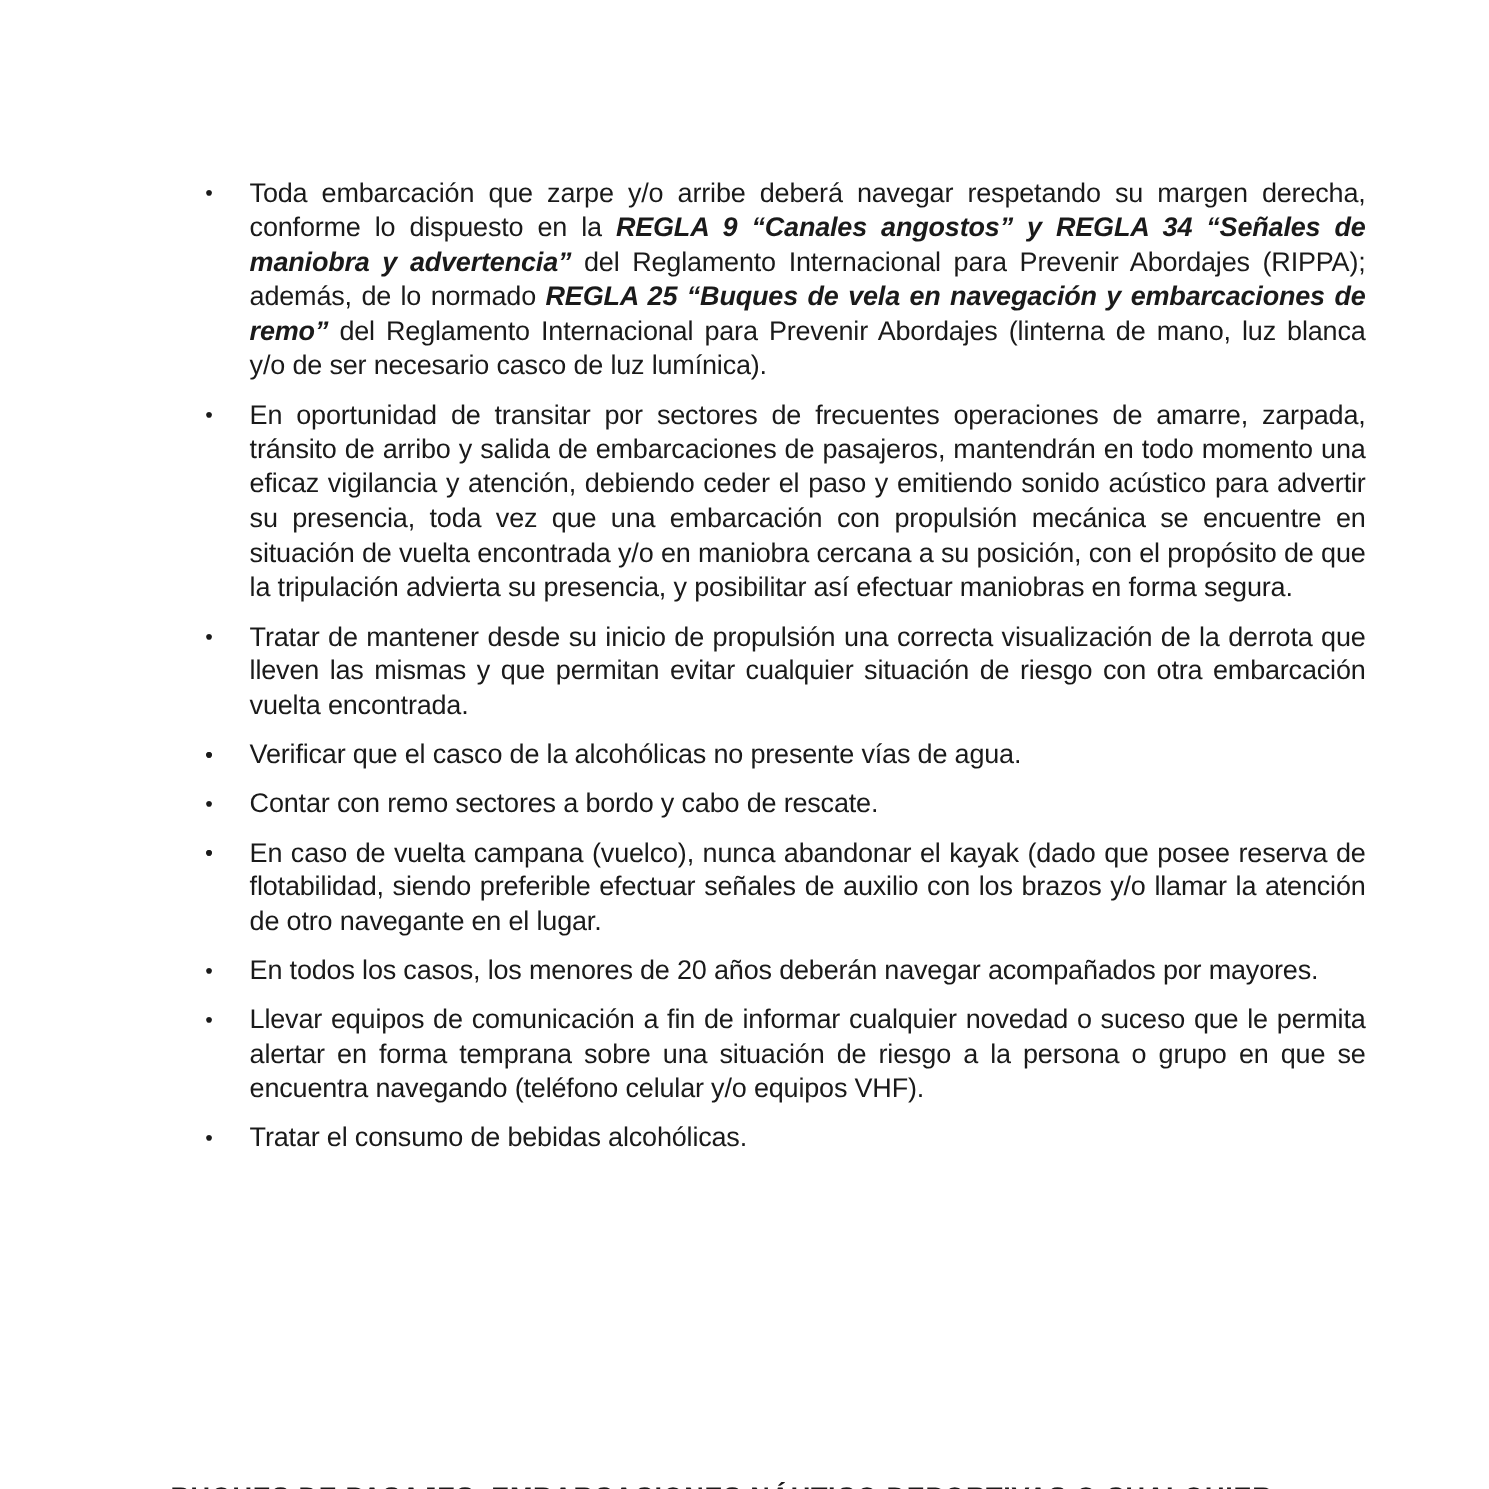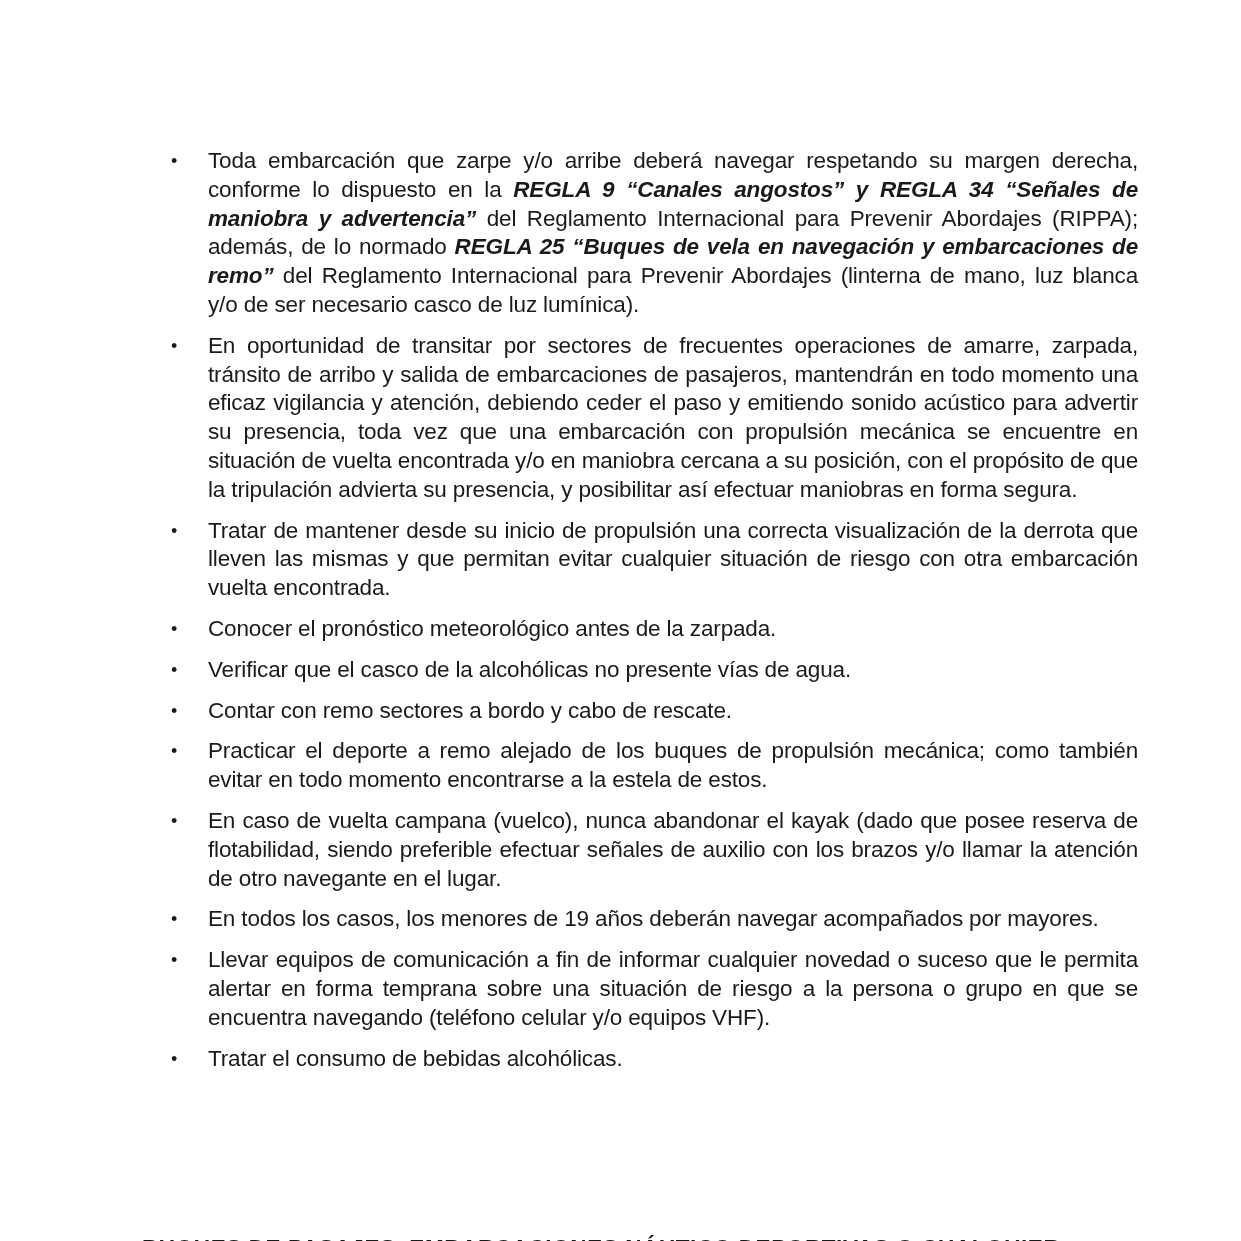--- a/index.html
+++ b/index.html
@@ -65,23 +65,23 @@
   }
 </style>
 </head>
 <body>
 
 <div class="page">
   <ul class="list" id="bullet-list">
       <li class="item"><span class="bullet">•</span><span><span>Toda embarcación que zarpe y/o arribe deberá navegar respetando su margen derecha, conforme lo dispuesto en la </span><span class="bold-italic">REGLA 9 “Canales angostos” y REGLA 34 “Señales de maniobra y advertencia”</span><span> del Reglamento Internacional para Prevenir Abordajes (RIPPA); además, de lo normado </span><span class="bold-italic">REGLA 25 “Buques de vela en navegación y embarcaciones de remo”</span><span> del Reglamento Internacional para Prevenir Abordajes (linterna de mano, luz blanca y/o de ser necesario casco de luz lumínica).</span></span></li>
       <li class="item"><span class="bullet">•</span><span><span>En oportunidad de transitar por sectores de frecuentes operaciones de amarre, zarpada, tránsito de arribo y salida de embarcaciones de pasajeros, mantendrán en todo momento una eficaz vigilancia y atención, debiendo ceder el paso y emitiendo sonido acústico para advertir su presencia, toda vez que una embarcación con propulsión mecánica se encuentre en situación de vuelta encontrada y/o en maniobra cercana a su posición, con el propósito de que la tripulación advierta su presencia, y posibilitar así efectuar maniobras en forma segura.</span></span></li>
       <li class="item"><span class="bullet">•</span><span><span>Tratar de mantener desde su inicio de propulsión una correcta visualización de la derrota que lleven las mismas y que permitan evitar cualquier situación de riesgo con otra embarcación vuelta encontrada.</span></span></li>
-      <li class="item"><span class="bullet">•</span><span><span>Conocer el pronóstico meteorológico antes de la zarpada.</span></span></li>
+      <li class="item"><span class="bullet">•</span></li>
       <li class="item"><span class="bullet">•</span><span><span>Verificar que el casco de la alcohólicas no presente vías de agua.</span></span></li>
       <li class="item"><span class="bullet">•</span><span><span>Contar con remo sectores a bordo y cabo de rescate.</span></span></li>
-      <li class="item"><span class="bullet">•</span><span><span>Practicar el deporte a remo alejado de los buques de propulsión mecánica; como también evitar en todo momento encontrarse a la estela de estos.</span></span></li>
+      <li class="item"><span class="bullet">•</span></li>
       <li class="item"><span class="bullet">•</span><span><span>En caso de vuelta campana (vuelco), nunca abandonar el kayak (dado que posee reserva de flotabilidad, siendo preferible efectuar señales de auxilio con los brazos y/o llamar la atención de otro navegante en el lugar.</span></span></li>
-      <li class="item"><span class="bullet">•</span><span><span>En todos los casos, los menores de 19 años deberán navegar acompañados por mayores.</span></span></li>
+      <li class="item"><span class="bullet">•</span><span><span>En todos los casos, los menores de 20 años deberán navegar acompañados por mayores.</span></span></li>
       <li class="item"><span class="bullet">•</span><span><span>Llevar equipos de comunicación a fin de informar cualquier novedad o suceso que le permita alertar en forma temprana sobre una situación de riesgo a la persona o grupo en que se encuentra navegando (teléfono celular y/o equipos VHF).</span></span></li>
       <li class="item"><span class="bullet">•</span><span><span>Tratar el consumo de bebidas alcohólicas.</span></span></li>
     </ul>
   <div class="heading-cut">BUQUES DE PASAJES, EMBARCACIONES NÁUTICO DEPORTIVAS O CUALQUIER</div>
 </div>
 
 </body></html>

